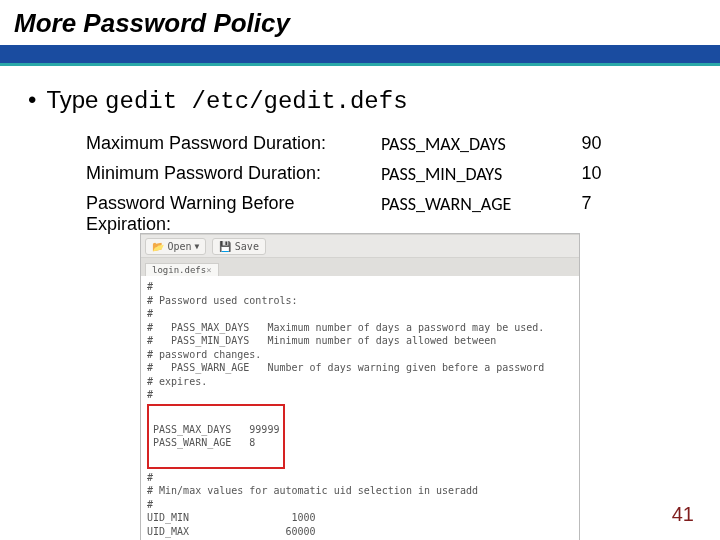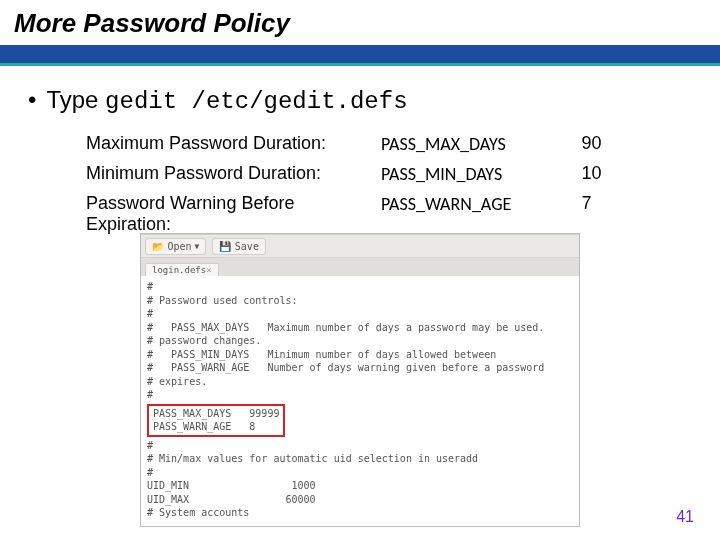--- a/index.html
+++ b/index.html
@@ -21,22 +21,22 @@
   .editor-shot { margin: 0 auto; margin-top: -6px; width: 440px; border: 1px solid #bbb; background: #f4f4f3; font-family: "DejaVu Sans Mono","Courier New",monospace; font-size: 10px; color: #444; }
   .ed-titlebar { background: linear-gradient(#6a6a68,#4b4b49); color: #eee; height: 18px; display: flex; align-items: center; padding: 0 6px; gap: 4px; font-size: 10px; }
   .ed-titlebar .winbtn { width: 11px; height: 11px; border-radius: 6px; background: #d9532c; border: 1px solid #a83b1c; }
   .ed-toolbar { background: #e9e8e6; height: 24px; display: flex; align-items: center; padding: 0 4px; gap: 6px; border-top: 1px solid #d4d3d0; border-bottom: 1px solid #d4d3d0; }
   .ed-toolbar .tbtn { display: flex; align-items: center; gap: 3px; padding: 2px 6px; border: 1px solid #cfcecb; background: #f5f4f2; border-radius: 3px; font-size: 10px; color: #555; }
   .ed-tabbar { background: #e0dfdc; height: 18px; display: flex; align-items: flex-end; padding-left: 4px; }
   .ed-tab { background: #f7f7f5; border: 1px solid #cfcecb; border-bottom: none; padding: 1px 6px; font-size: 9px; color: #555; display: flex; align-items: center; }
   .ed-tab .x { color: #999; }
   .ed-body { background: #fff; padding: 4px 6px 6px 6px; line-height: 1.35; color: #555; min-height: 180px; }
   .ed-body .line { white-space: pre; }
-  .hlbox { border: 2px solid #d62222; padding: 1px 4px; margin: 2px 0; display: inline-block; }
-  .page-num { position: absolute; bottom: 14px; right: 26px; font-size: 16px; color: #6d28d9; }
+  .hlbox { border: 2px solid #d62222; padding: 17px 4px; margin: 2px 0; display: inline-block; }
+  .page-num { position: absolute; bottom: 14px; right: 26px; font-size: 20px; color: #7f1d1d; }
   .tri { font-size: 8px; }
 </style>
 </head>
 <body>
 
 <div class="slide">
 
   <div class="title-bar">
     <h1>More Password Policy</h1>
   </div>
@@ -87,22 +87,22 @@
         <div class="ed-tab">
           <span>login.defs</span>
           <span class="x">×</span>
         </div>
       </div>
       <div class="ed-body">
         <div class="line">#</div>
         <div class="line"># Password used controls:</div>
         <div class="line">#</div>
         <div class="line">#   PASS_MAX_DAYS   Maximum number of days a password may be used.</div>
+        <div class="line">#   PASS_MIN_DAYS   Minimum number of days allowed between</div>
         <div class="line"># password changes.</div>
-        <div class="line">#   PASS_MIN_DAYS   Minimum number of days allowed between</div>
         <div class="line">#   PASS_WARN_AGE   Number of days warning given before a password</div>
         <div class="line"># expires.</div>
         <div class="line">#</div>
         <div class="hlbox">
           <div class="line">PASS_MAX_DAYS   99999</div>
           <div class="line">PASS_WARN_AGE   8</div>
         </div>
         <div class="line"></div>
         <div class="line">#</div>
         <div class="line"># Min/max values for automatic uid selection in useradd</div>

